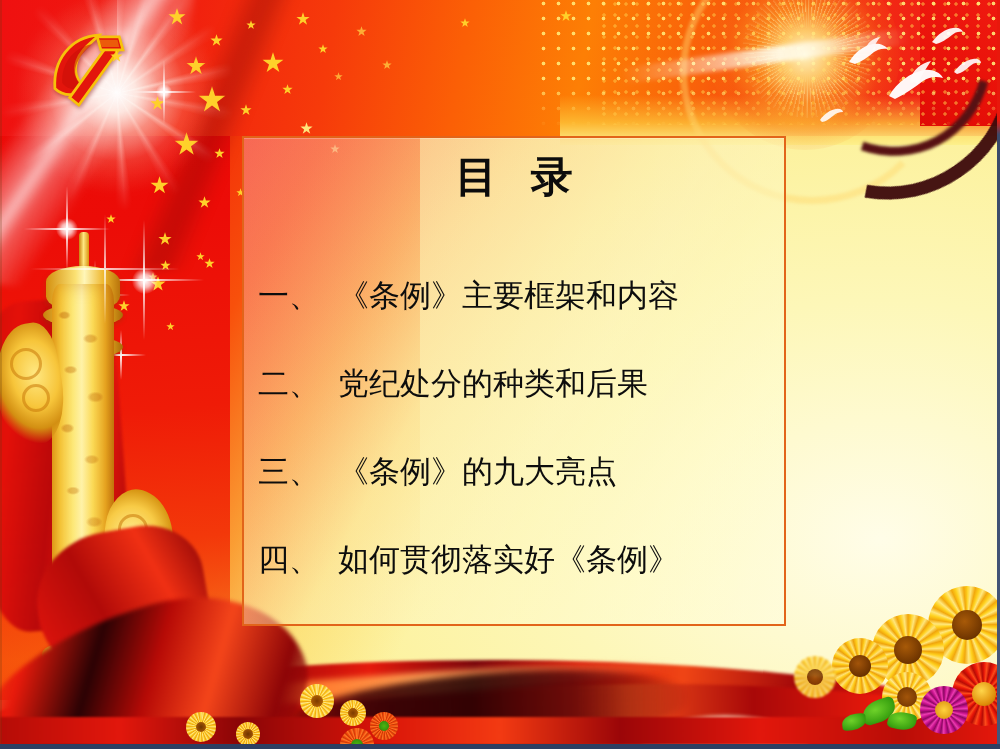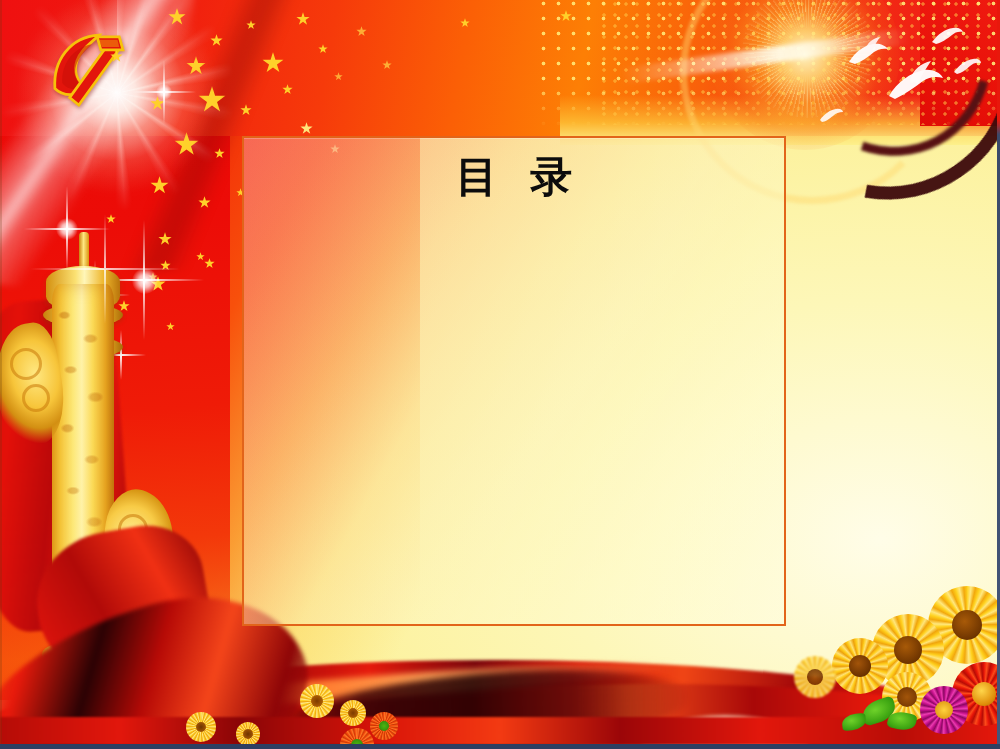--- a/index.html
+++ b/index.html
@@ -479,21 +479,21 @@
     background: linear-gradient(120deg,
       rgba(255,120,90,.10) 0%, rgba(255,255,255,.14) 36%,
       rgba(255,255,255,.22) 58%, rgba(255,255,255,.10) 100%);
     pointer-events: none;
   }
 
   #box-title {
     position: absolute;
     left: 0; right: 0; top: 16px;
     text-align: center;
-    font-family: Liberation Serif, serif;
+    font-family: Liberation Sans, sans-serif;
     font-weight: bold;
     font-size: 42px;
     line-height: 1.1;
     color: #0c0c0c;
     letter-spacing: 0.26em;
     text-indent: 0.26em;
     z-index: 3;
   }
 
   #toc-list {
@@ -714,19 +714,33 @@
     <div class="petals" style="background:repeating-conic-gradient(from 4deg,#c5118c 0deg,#ec3bb0 6deg,#8d0763 13deg,#c5118c 19deg);"></div>
     <div class="fcore" style="left:15px; top:15px; width:18px; height:18px; background:radial-gradient(circle,#ffd23e,#d88a08);"></div>
   </div>
   <div class="leaf" style="left:862px; top:700px; width:34px; height:22px; transform:rotate(-18deg);"></div>
   <div class="leaf" style="left:888px; top:712px; width:28px; height:18px; transform:rotate(14deg);"></div>
   <div class="leaf" style="left:842px; top:714px; width:24px; height:16px; transform:rotate(-6deg);"></div>
 
   <div id="content-box">
     <div id="box-title">目    录</div>
 
+    <div id="toc-list">
+      <div class="toc-item">
+        <span class="toc-num">一、</span><span class="toc-text">《条例》主要框架和内容</span>
+      </div>
+      <div class="toc-item">
+        <span class="toc-num">二、</span><span class="toc-text">党纪处分的种类和后果</span>
+      </div>
+      <div class="toc-item">
+        <span class="toc-num">三、</span><span class="toc-text">《条例》的九大亮点</span>
+      </div>
+      <div class="toc-item">
+        <span class="toc-num">四、</span><span class="toc-text">如何贯彻落实好《条例》</span>
+      </div>
+    </div>
   </div>
 
   <div class="edge-l"></div>
   <div class="edge-r"></div>
   <div class="navy-rule"></div>
 
 </div>
 
 </body></html>

